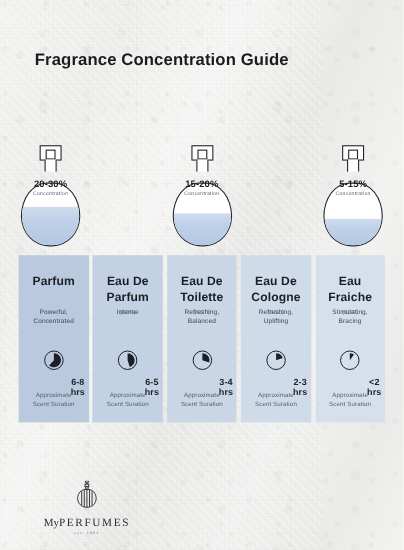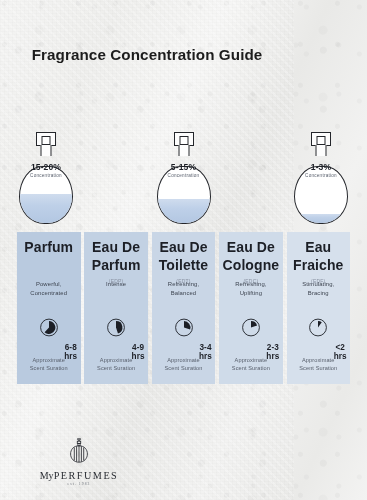--- a/index.html
+++ b/index.html
@@ -88,22 +88,22 @@
     position: absolute; top: 232px; left: 17px;
     width: 333px; height: 152px;
     display: flex; justify-content: space-between;
   }
   .col {
     width: 63.5px; height: 152px;
     position: relative;
     display: flex; flex-direction: column; align-items: center;
   }
   .col .name {
-    margin-top: 6px;
-    font-size: 14px; font-weight: bold; color: #1c1f26;
+    margin-top: 17px;
+    font-size: 11px; font-weight: bold; color: #1c1f26;
     text-align: center; line-height: 1.32; letter-spacing: 0.1px;
   }
   .col .abbr {
     margin-top: 3px;
     font-size: 5px; color: #8790a0; letter-spacing: 0.2px;
   }
   .col .desc {
     position: absolute; top: 48px; left: 0; width: 100%;
     text-align: center;
     font-size: 5.9px; color: #3d4450; line-height: 1.55; letter-spacing: 0.12px;
@@ -148,47 +148,47 @@
 </style>
 </head>
 <body>
 
 <div class="sheet">
   <div class="grain"></div>
 
   <div class="title">Fragrance Concentration Guide</div>
 
   <div class="bottles">
+      <div class="bottle">
+        <div class="cap"></div>
+        <div class="neck"></div>
+        <div class="body">
+          <div class="liquid" style="height: 62%;"></div>
+        </div>
+        <div class="pct">20-30%</div>
+        <div class="pctsub">Concentration</div>
+      </div>
       <div class="bottle">
         <div class="cap"></div>
         <div class="neck"></div>
         <div class="body">
           <div class="liquid" style="height: 52%;"></div>
         </div>
         <div class="pct">15-20%</div>
         <div class="pctsub">Concentration</div>
       </div>
       <div class="bottle">
         <div class="cap"></div>
         <div class="neck"></div>
         <div class="body">
           <div class="liquid" style="height: 42%;"></div>
         </div>
         <div class="pct">5-15%</div>
         <div class="pctsub">Concentration</div>
       </div>
-      <div class="bottle">
-        <div class="cap"></div>
-        <div class="neck"></div>
-        <div class="body">
-          <div class="liquid" style="height: 16%;"></div>
-        </div>
-        <div class="pct">1-3%</div>
-        <div class="pctsub">Concentration</div>
-      </div>
     </div>
 
   <div class="table">
       <div class="col" style="background: rgb(185, 202, 223);">
         <div class="name">Parfum</div>
         <div class="abbr" style="visibility: hidden;"></div>
         <div class="desc">Powerful,<br>Concentrated</div>
         <div class="clock"><svg width="19" height="19" viewBox="0 0 19 19">
             <circle cx="9.5" cy="9.5" r="8.4" fill="none" stroke="#1c1f26" stroke-width="0.9"></circle>
             <path d="M 9.5 9.5 L 9.5 3.0999999999999996 A 6.4 6.4 0 1 1 5.12 14.17 Z" fill="#1c1f26"></path>
@@ -197,21 +197,21 @@
         <div class="hrsub">Approximate<br>Scent Suration</div>
       </div>
       <div class="col" style="background: rgb(194, 209, 227);">
         <div class="name">Eau De<br>Parfum</div>
         <div class="abbr">(EDP)</div>
         <div class="desc">Intense</div>
         <div class="clock"><svg width="19" height="19" viewBox="0 0 19 19">
             <circle cx="9.5" cy="9.5" r="8.4" fill="none" stroke="#1c1f26" stroke-width="0.9"></circle>
             <path d="M 9.5 9.5 L 9.5 3.0999999999999996 A 6.4 6.4 0 0 1 11.48 15.59 Z" fill="#1c1f26"></path>
           </svg></div>
-        <div class="hrs">4-9 hrs</div>
+        <div class="hrs">6-5 hrs</div>
         <div class="hrsub">Approximate<br>Scent Suration</div>
       </div>
       <div class="col" style="background: rgb(201, 214, 230);">
         <div class="name">Eau De<br>Toilette</div>
         <div class="abbr">(EDT)</div>
         <div class="desc">Refreshing,<br>Balanced</div>
         <div class="clock"><svg width="19" height="19" viewBox="0 0 19 19">
             <circle cx="9.5" cy="9.5" r="8.4" fill="none" stroke="#1c1f26" stroke-width="0.9"></circle>
             <path d="M 9.5 9.5 L 9.5 3.0999999999999996 A 6.4 6.4 0 0 1 15.59 11.48 Z" fill="#1c1f26"></path>
           </svg></div>

